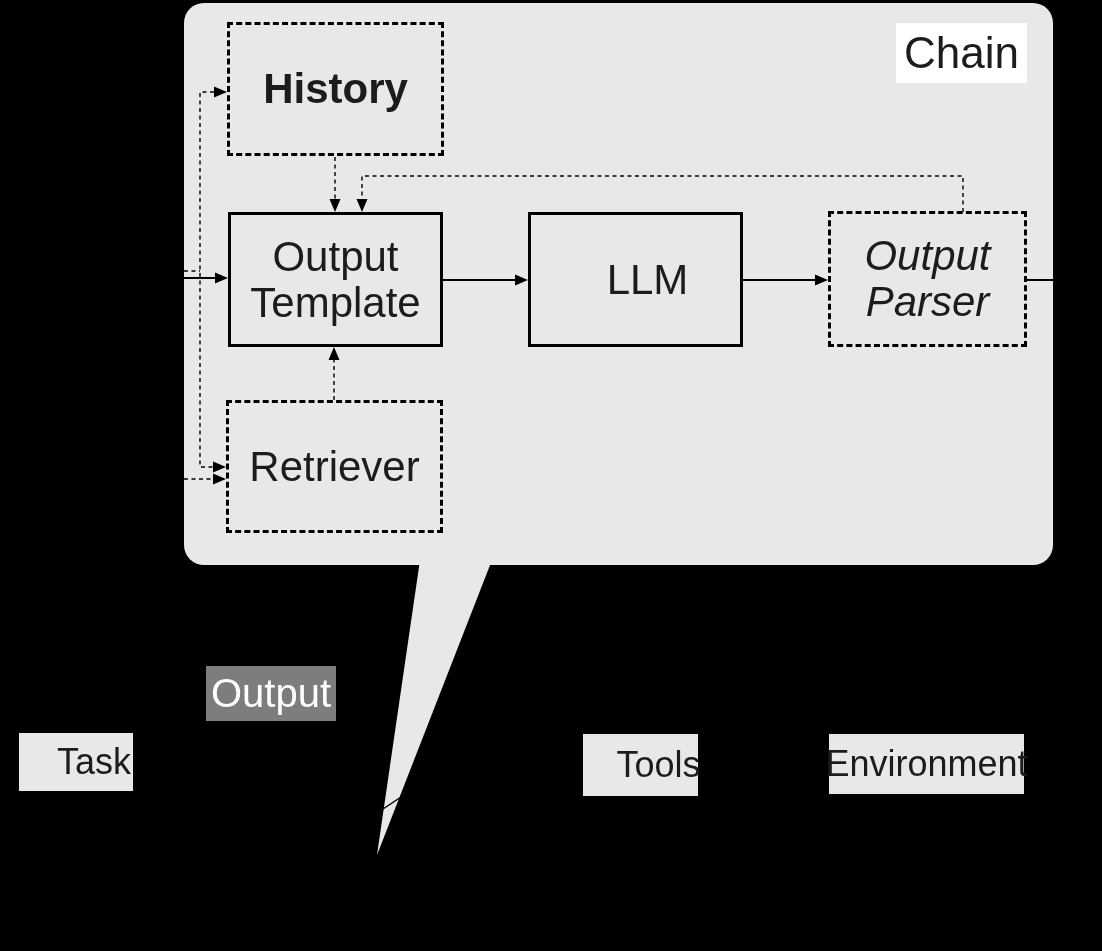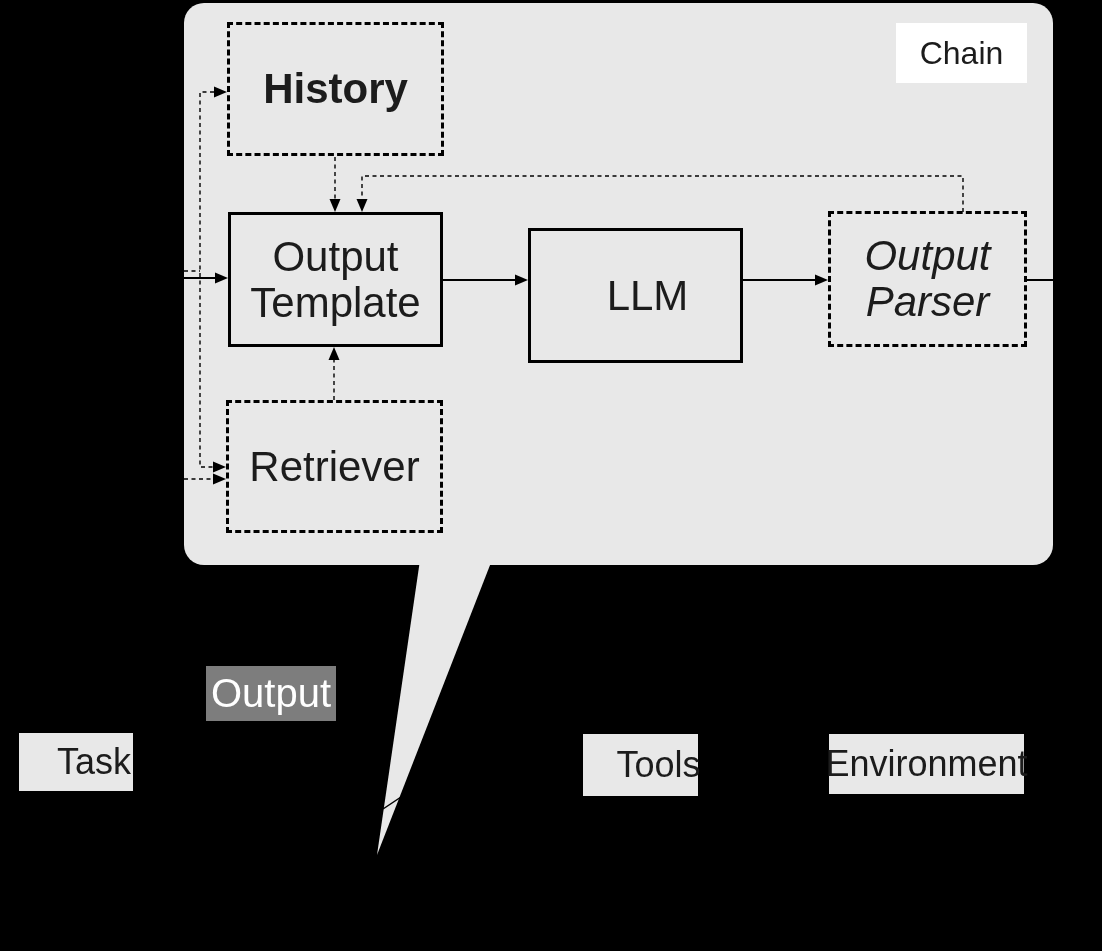--- a/index.html
+++ b/index.html
@@ -64,21 +64,21 @@
     background: transparent;
   }
   .node.solid  { border: 3px solid var(--line); }
   .node.dashed { border: 3px dashed var(--line); }
   .chain-tag {
     position: absolute;
     left: 896px; top: 23px;
     width: 131px; height: 60px;
     background: var(--chain-label-bg);
     color: var(--text);
-    font-size: 32px;
+    font-size: 44px;
     display: flex; align-items: center; justify-content: center;
   }
   .agent-box {
     position: absolute;
     left: 206px; top: 666px;
     width: 130px; height: 55px;
     background: var(--agent-bg);
     color: var(--agent-text);
     font-size: 40px;
     display: flex; align-items: center; justify-content: center;
@@ -145,21 +145,21 @@
 
   <div class="node dashed" style="left:227px; top:22px; width:217px; height:134px;font-weight:bold;">
     <span>History</span>
   </div>
 
   <div class="node solid" style="left:228px; top:212px; width:215px; height:135px;">
     <span>Output</span>
     <span>Template</span>
   </div>
 
-  <div class="node solid" style="left:528px; top:228px; width:215px; height:135px;padding-left:24px;">
+  <div class="node solid" style="left:528px; top:212px; width:215px; height:135px;padding-left:24px;">
     <span>LLM</span>
   </div>
 
   <div class="node dashed" style="left:828px; top:211px; width:199px; height:136px;font-style:italic;">
     <span>Output</span>
     <span>Parser</span>
   </div>
 
   <div class="node dashed" style="left:226px; top:400px; width:217px; height:133px;">
     <span>Retriever</span>

